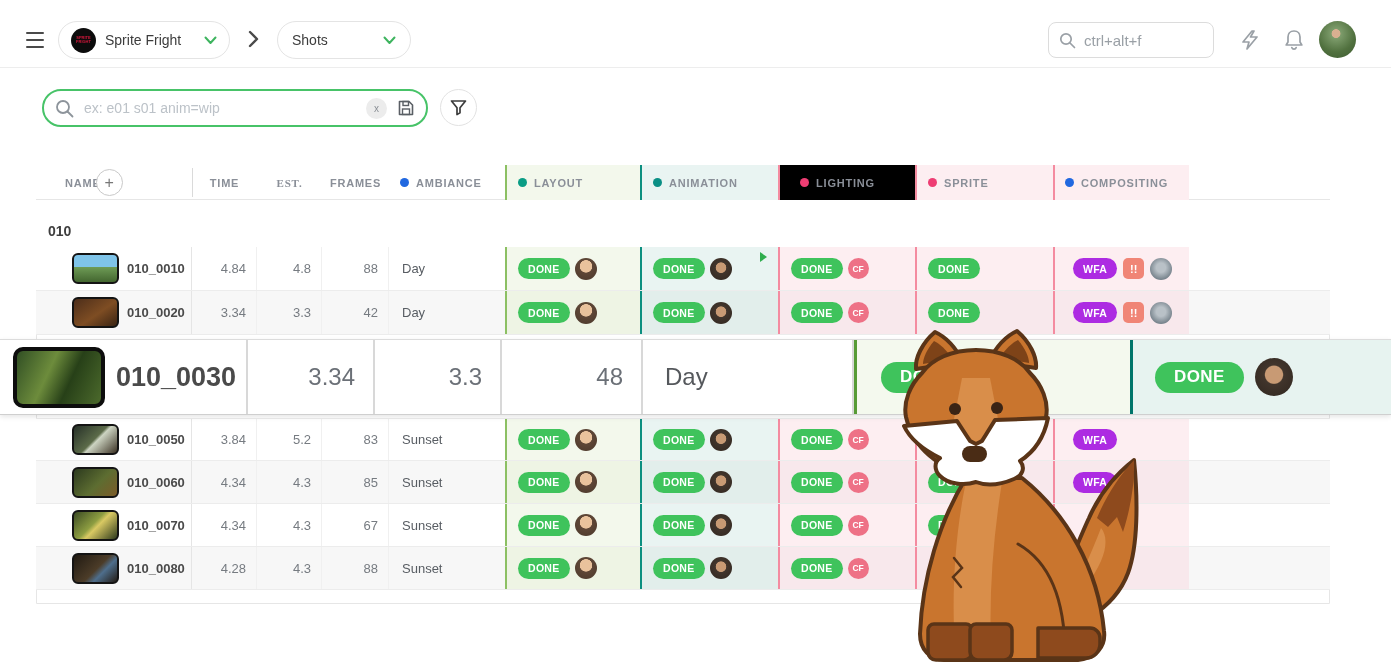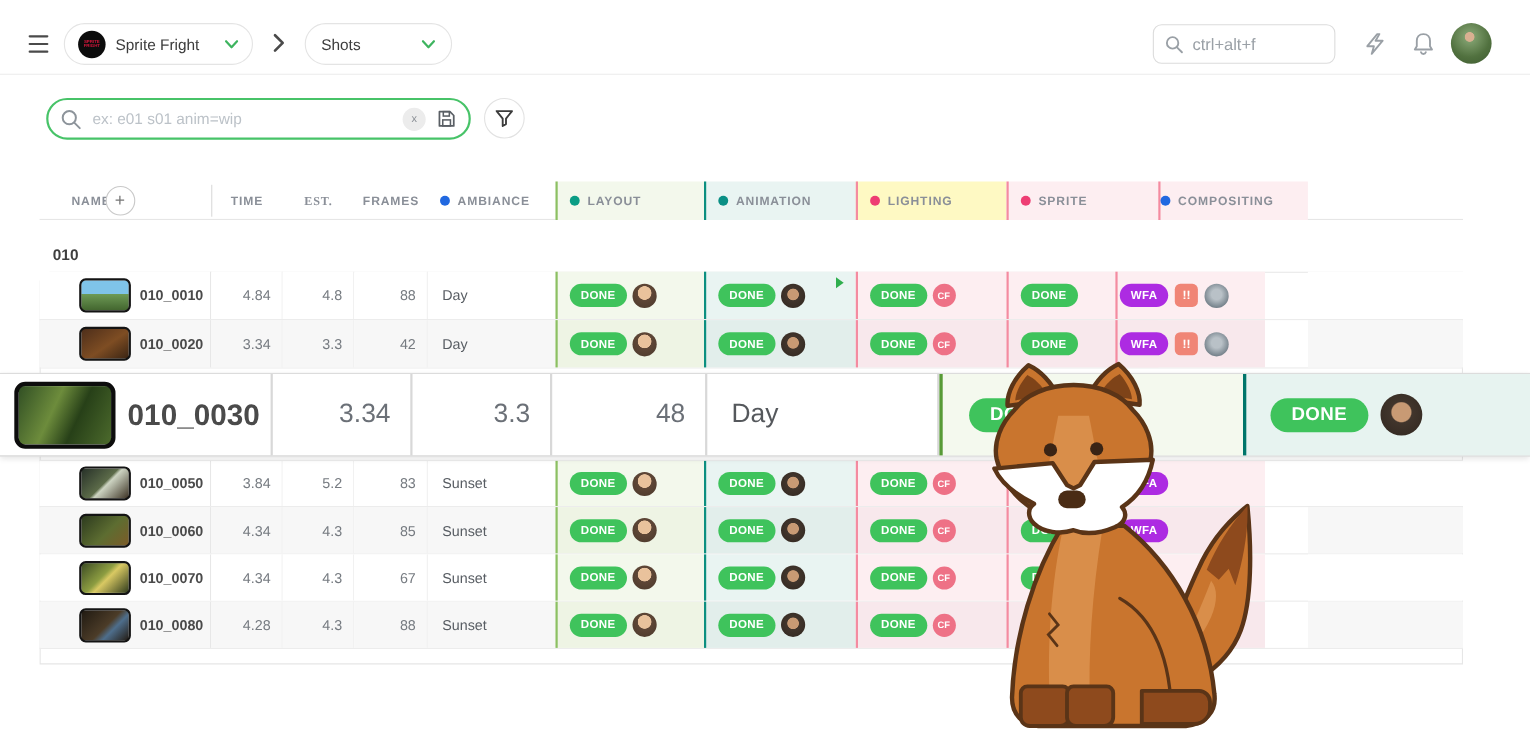--- a/index.html
+++ b/index.html
@@ -44,21 +44,21 @@
   .cell { position:absolute; top:0; bottom:0; display:flex; align-items:center; background:#fff; }
   .c-name   { left:0;    width:156px; border-right:1px solid #e5e5e5; }
   .c-time   { left:156px; width:65px; justify-content:flex-end; padding-right:10px; color:#767b81; font-size:13px; border-right:1px solid #f0f0f0; }
   .c-est    { left:221px; width:65px; justify-content:flex-end; padding-right:10px; color:#767b81; font-size:13px; border-right:1px solid #f0f0f0; }
   .c-frames { left:286px; width:67px; justify-content:flex-end; padding-right:10px; color:#767b81; font-size:13px; border-right:1px solid #f0f0f0; }
   .c-amb    { left:353px; width:116px; padding-left:13px; color:#585d63; font-size:13px; }
   .c-layout { left:469px; width:135px; background:#f3f8ec; border-left:2px solid #8cc063; padding-left:11px; gap:5px; }
   .c-anim   { left:604px; width:138px; background:#e9f4f2; border-left:2px solid #0c8f80; padding-left:11px; gap:5px; }
   .c-light  { left:742px; width:137px; background:#fdeef1; border-left:2px solid #f48ba0; padding-left:11px; gap:5px; }
   .c-render { left:879px; width:138px; background:#fdeef1; border-left:2px solid #f48ba0; padding-left:11px; gap:5px; }
-  .c-comp   { left:978px; width:136px; background:#fdeef1; border-left:2px solid #f48ba0; padding-left:2px; gap:6px; }
+  .c-comp   { left:1017px; width:136px; background:#fdeef1; border-left:2px solid #f48ba0; padding-left:18px; gap:6px; }
   .c-fill   { left:1153px; right:0; }
   .row.alt .c-name,.row.alt .c-time,.row.alt .c-est,.row.alt .c-frames,.row.alt .c-amb,.row.alt .c-fill { background:#f7f7f7; }
   .row.alt .c-layout { background:#eef4e4; }
   .row.alt .c-anim { background:#e2eeeb; }
   .row.alt .c-light,.row.alt .c-render,.row.alt .c-comp { background:#f8e8ec; }
   .row.bt { border-top:1px solid #ececec; }
 
   .thumb { width:47px; height:31px; border:2px solid #141414; border-radius:6px; margin-left:36px; flex:none; cursor:pointer; }
   .shot-name { margin-left:8px; font-size:13px; font-weight:bold; color:#4a4a4a; cursor:pointer; }
 
@@ -184,29 +184,29 @@
       <span>AMBIANCE</span>
     </div>
   <div class="th" style="left:469px;width:135px;background:#f3f8ec;border-left:2px solid #8cc063;padding-left:11px;">
       <span class="dot" style="background:#0a9d85;"></span>
       <span>LAYOUT</span>
     </div>
   <div class="th" style="left:604px;width:138px;background:#e9f4f2;border-left:2px solid #0c8f80;padding-left:11px;">
       <span class="dot" style="background:#0a8f85;"></span>
       <span>ANIMATION</span>
     </div>
-  <div class="th" style="left:742px;width:137px;background:#fef9c3;border-left:2px solid #f48ba0;padding-left:11px;">
+  <div class="th" style="left:742px;width:137px;background:#000000;border-left:2px solid #f48ba0;padding-left:20px;">
       <span class="dot" style="background:#ee3d73;"></span>
       <span>LIGHTING</span>
     </div>
   <div class="th" style="left:879px;width:138px;background:#fdeef1;border-left:2px solid #f48ba0;padding-left:11px;">
       <span class="dot" style="background:#ee3d73;"></span>
       <span>SPRITE</span>
     </div>
-  <div class="th" style="left:1017px;width:136px;background:#fdeef1;border-left:2px solid #f48ba0;">
+  <div class="th" style="left:1017px;width:136px;background:#fdeef1;border-left:2px solid #f48ba0;padding-left:10px;">
       <span class="dot" style="background:#2168e0;"></span>
       <span>COMPOSITING</span>
     </div>
 </div>
 
 <div class="group-label">010</div>
 <div class="tframe"></div>
 
 <div class="row" style="top:247px;">
   <div class="cell c-name">

